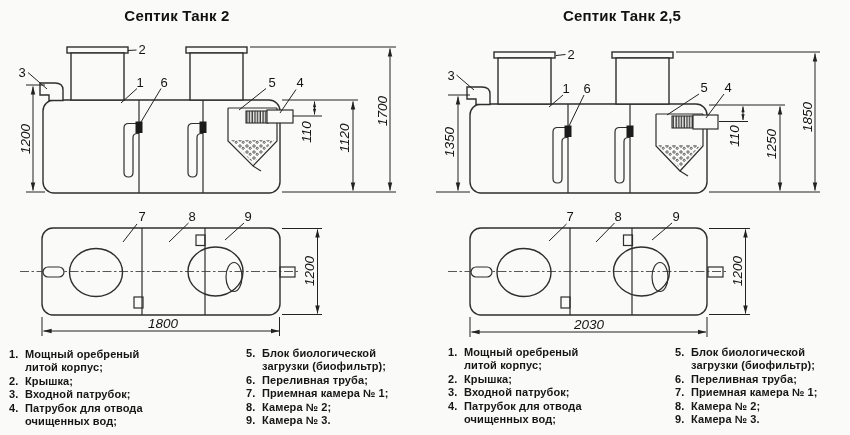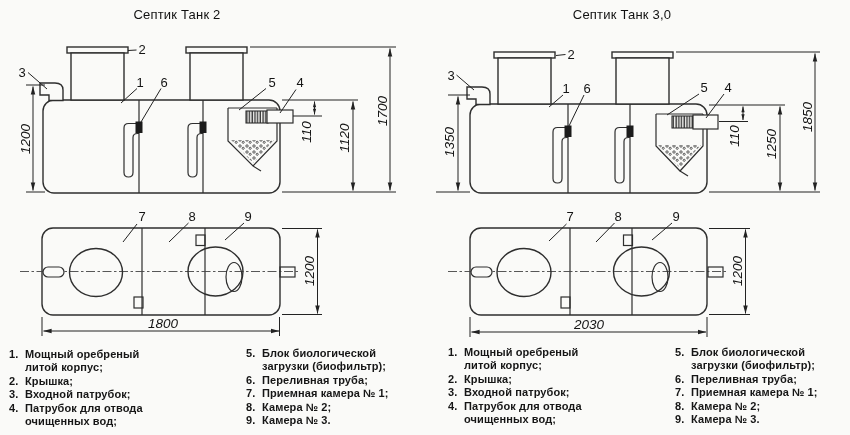--- a/index.html
+++ b/index.html
@@ -1,36 +1,36 @@
 <!DOCTYPE html>
 <html><head>
 <meta charset="utf-8">
 <style>
   html,body{margin:0;padding:0;background:#ffffff;}
   .stage{position:relative;width:850px;height:435px;background:#fafaf8;overflow:hidden;
          font-family:"Liberation Sans",sans-serif;}
   .stage svg{position:absolute;left:0;top:0;}
-  .title{position:absolute;top:7px;text-align:center;font-size:13px;color:#111;
-         letter-spacing:.2px;font-weight:400;}
+  .title{position:absolute;top:7px;text-align:center;font-size:15px;color:#111;
+         letter-spacing:.2px;font-weight:700;}
   .legend{position:absolute;font-size:11px;font-weight:bold;line-height:13.4px;
           color:#161616;letter-spacing:.1px;}
   .li{display:flex;}
   .num{flex:0 0 16px;width:16px;}
   .lt{display:block;}
   .co{font-size:13px;fill:#141414;}
   .dm{font-style:italic;font-size:13.5px;fill:#141414;}
   text{font-family:"Liberation Sans",sans-serif;}
 </style>
 </head>
 <body>
 
 <div class="stage">
 
   <div class="title" style="left:57px;width:240px">Септик Танк 2</div>
-  <div class="title" style="left:502px;width:240px">Септик Танк 3,0</div>
+  <div class="title" style="left:502px;width:240px">Септик Танк 2,5</div>
 
   <svg width="850" height="342" viewBox="0 0 850 342">
     <defs>
       <marker id="arw" viewBox="0 0 10 6" markerWidth="9" markerHeight="5.4" refX="9.4" refY="3" orient="auto-start-reverse" markerUnits="userSpaceOnUse">
         <path d="M0.4,0.5 L9.8,3 L0.4,5.5 Z" fill="#222"></path>
       </marker>
       <marker id="arwS" viewBox="0 0 10 6" markerWidth="6.5" markerHeight="4" refX="9.4" refY="3" orient="auto-start-reverse" markerUnits="userSpaceOnUse">
         <path d="M0.4,0.5 L9.8,3 L0.4,5.5 Z" fill="#222"></path>
       </marker>
       <pattern id="hatch" patternUnits="userSpaceOnUse" width="2.7" height="4">

